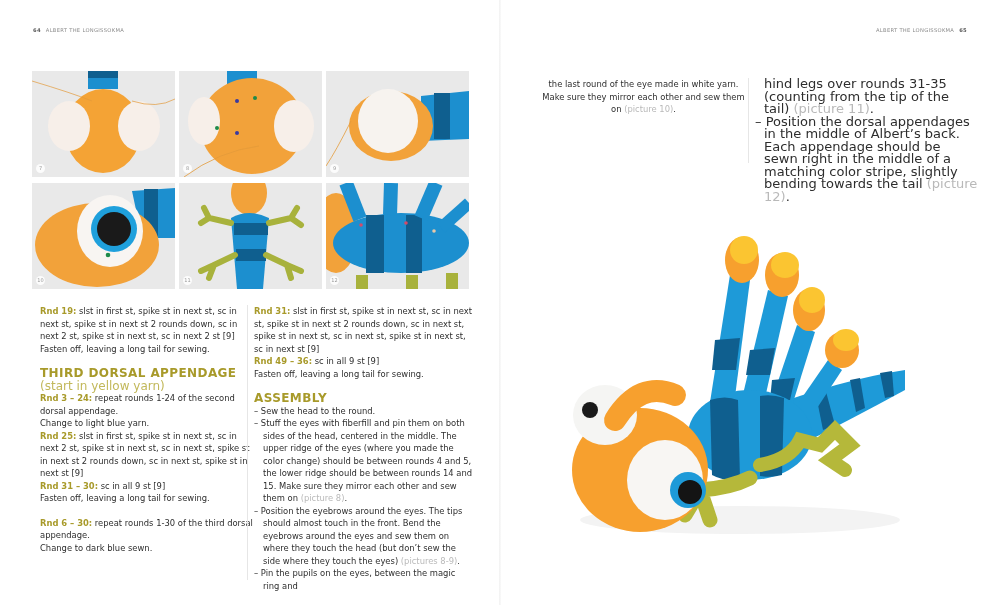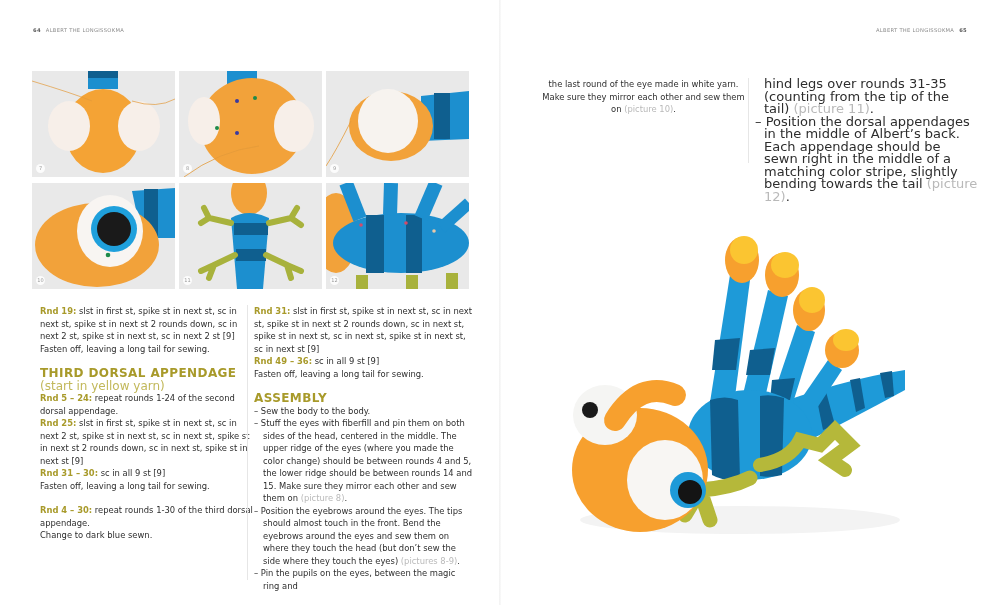--- a/index.html
+++ b/index.html
@@ -145,37 +145,38 @@
     </svg>
     <div class="num">12</div>
   </div>
 </div>
 
 <div id="col1" class="col">
   <p><span class="rnd">Rnd 19:</span><span> slst in first st, spike st in next st, sc in next st, spike st in next st 2 rounds down, sc in next 2 st, spike st in next st, sc in next 2 st [9]</span></p>
   <p>Fasten off, leaving a long tail for sewing.</p>
   <div class="gap"></div>
   <p class="heading"><span>THIRD DORSAL APPENDAGE</span><span class="note"> (start in yellow yarn)</span></p>
-  <p><span class="rnd">Rnd 5 – 24:</span><span> repeat rounds 1-24 of the second dorsal appendage.</span></p>
+  <p><span class="rnd">Rnd 3 – 24:</span><span> repeat rounds 1-24 of the second dorsal appendage.</span></p>
+  <p>Change to light blue yarn.</p>
   <p><span class="rnd">Rnd 25:</span><span> slst in first st, spike st in next st, sc in next 2 st, spike st in next st, sc in next st, spike st in next st 2 rounds down, sc in next st, spike st in next st [9]</span></p>
   <p><span class="rnd">Rnd 31 – 30:</span><span> sc in all 9 st [9]</span></p>
   <p>Fasten off, leaving a long tail for sewing.</p>
   <div class="gap"></div>
-  <p><span class="rnd">Rnd 4 – 30:</span><span> repeat rounds 1-30 of the third dorsal appendage.</span></p>
+  <p><span class="rnd">Rnd 6 – 30:</span><span> repeat rounds 1-30 of the third dorsal appendage.</span></p>
   <p>Change to dark blue sewn.</p>
 </div>
 
 <div class="col2-wrap">
   <div class="col-inner">
     <p><span class="rnd">Rnd 31:</span><span> slst in first st, spike st in next st, sc in next st, spike st in next st 2 rounds down, sc in next st, spike st in next st, sc in next st, spike st in next st, sc in next st [9]</span></p>
     <p><span class="rnd">Rnd 49 – 36:</span><span> sc in all 9 st [9]</span></p>
     <p>Fasten off, leaving a long tail for sewing.</p>
     <div class="gap"></div>
     <p class="heading">ASSEMBLY</p>
-    <p class="bullet">– Sew the body to the body.</p>
+    <p class="bullet">– Sew the head to the round.</p>
     <p class="bullet"><span>– Stuff the eyes with fiberfill and pin them on both sides of the head, centered in the middle. The upper ridge of the eyes (where you made the color change) should be between rounds 4 and 5, the lower ridge should be between rounds 14 and 15. Make sure they mirror each other and sew them on </span><span class="ref">(picture 8)</span><span>.</span></p>
     <p class="bullet"><span>– Position the eyebrows around the eyes. The tips should almost touch in the front. Bend the eyebrows around the eyes and sew them on where they touch the head (but don’t sew the side where they touch the eyes) </span><span class="ref">(pictures 8-9)</span><span>.</span></p>
     <p class="bullet">– Pin the pupils on the eyes, between the magic ring and</p>
   </div>
 </div>
 
 <div id="col3" class="col">
   <p style="padding-left:9px"><span>the last round of the eye made in white yarn. Make sure they mirror each other and sew them on </span><span class="ref">(picture 10)</span><span>.</span></p>
 </div>
 

